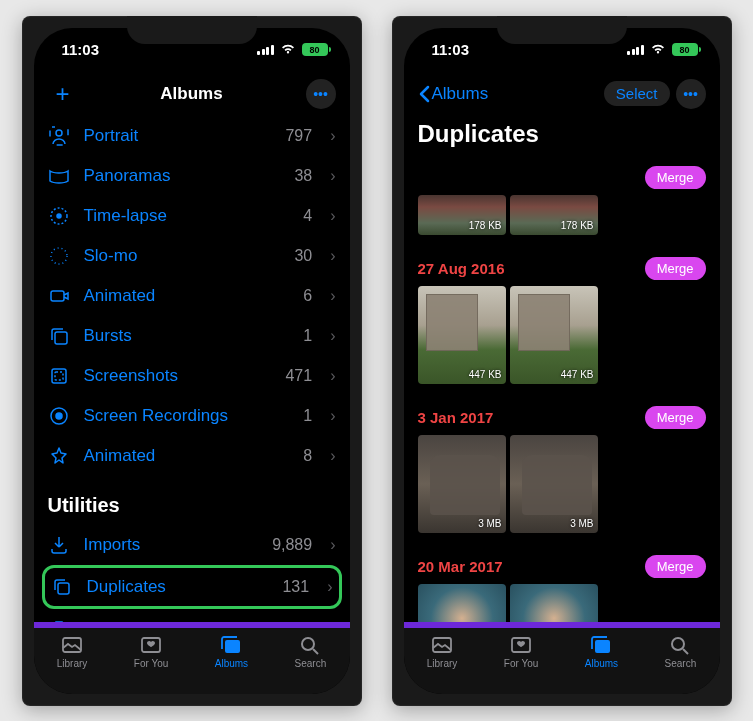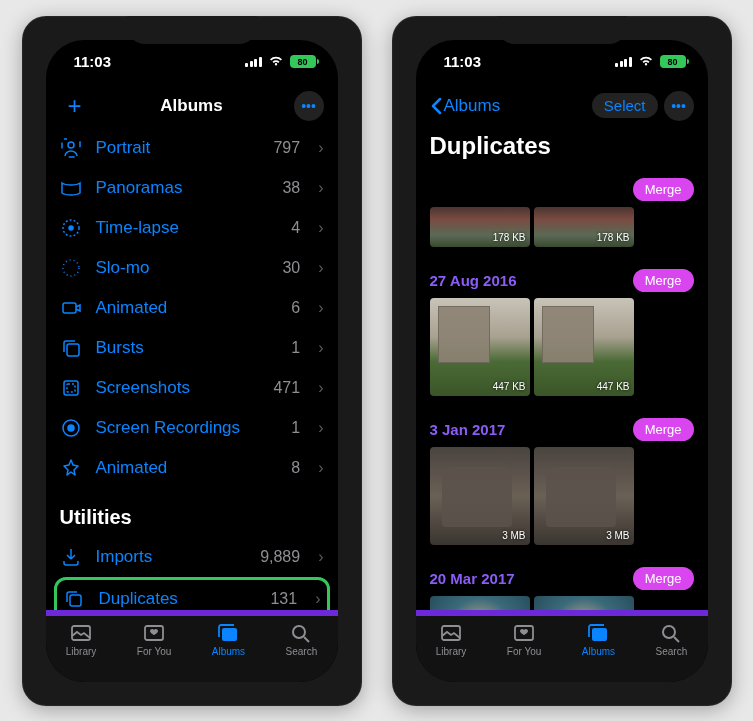--- a/index.html
+++ b/index.html
@@ -10,22 +10,22 @@
     height: 721px;
     display: flex;
     justify-content: center;
     align-items: center;
     gap: 30px;
   }
   .phone {
     width: 340px;
     height: 690px;
     background: #1a1a1a;
-    border-radius: 24px;
-    padding: 24px;
+    border-radius: 8px;
+    padding: 12px;
     box-shadow: 0 4px 20px rgba(0,0,0,0.3), inset 0 0 2px rgba(255,255,255,0.2);
     position: relative;
   }
   .screen {
     background: #000;
     width: 100%;
     height: 100%;
     border-radius: 38px;
     overflow: hidden;
     position: relative;
@@ -110,24 +110,24 @@
     border-top:6px solid #6d28d9;
   }
   .tab { display:flex; flex-direction:column; align-items:center; gap:2px; color:#8e8e93; font-size:10px; }
   .tab.active { color:#0a84ff; }
   .tab-icon { width:24px; height:22px; display:flex; align-items:center; justify-content:center; }
 
   
   .page-title { color:#fff; font-size:24px; font-weight:700; padding: 4px 14px 8px; }
   .dup-group { padding: 0 14px 12px; }
   .group-head { display:flex; justify-content:space-between; align-items:center; margin: 10px 0 6px; }
-  .group-date { color:#8b5cf6; font-size:15px; font-weight:600; }
+  .group-date { color:#ef4444; font-size:15px; font-weight:600; }
   .merge-btn { background:#d946ef; color:#fff; border-radius:14px; padding:4px 12px; font-size:13px; font-weight:500;}
   .thumbs { display:flex; gap:4px; }
-  .thumb { width:100px; height:98px; border-radius:4px; position:relative; display:flex; align-items:flex-end; justify-content:flex-end; padding:4px; overflow:hidden;}
+  .thumb { width:88px; height:98px; border-radius:4px; position:relative; display:flex; align-items:flex-end; justify-content:flex-end; padding:4px; overflow:hidden;}
   .thumb.half { height:40px; align-items:flex-end;}
   .t-size { color:#fff; font-size:10px; font-weight:500; text-shadow:0 0 3px #000;}
   .th-a{background:linear-gradient(180deg,#4a3530 0%,#7a4a42 30%,#5a6a55 70%,#3a4a30 100%);}
   .th-b{background:linear-gradient(180deg,#c8c4b8 0%,#a8a090 40%,#4a6a35 65%,#3a5528 100%);}
   .th-c{background:linear-gradient(180deg,#4a4440 0%,#6a6055 50%,#3a3530 100%);}
   .th-d{background:radial-gradient(circle at 50% 35%,#d4b090 0%,#3a6a7a 40%,#1a3a48 100%);}
   .th-b::before{content:'';position:absolute;left:8px;top:8px;width:50px;height:55px;background:rgba(140,130,115,0.9);border:1px solid rgba(90,80,70,0.5);}
   .th-c::before{content:'';position:absolute;left:12px;top:20px;width:70px;height:60px;background:rgba(90,82,75,0.85);border-radius:10px 10px 4px 4px;}
 </style>
 </head>

